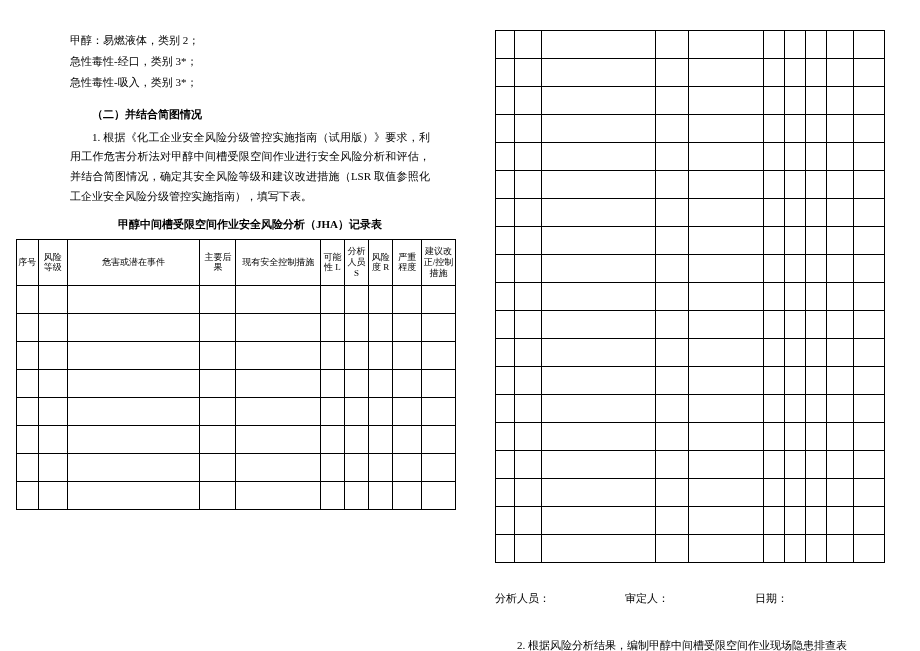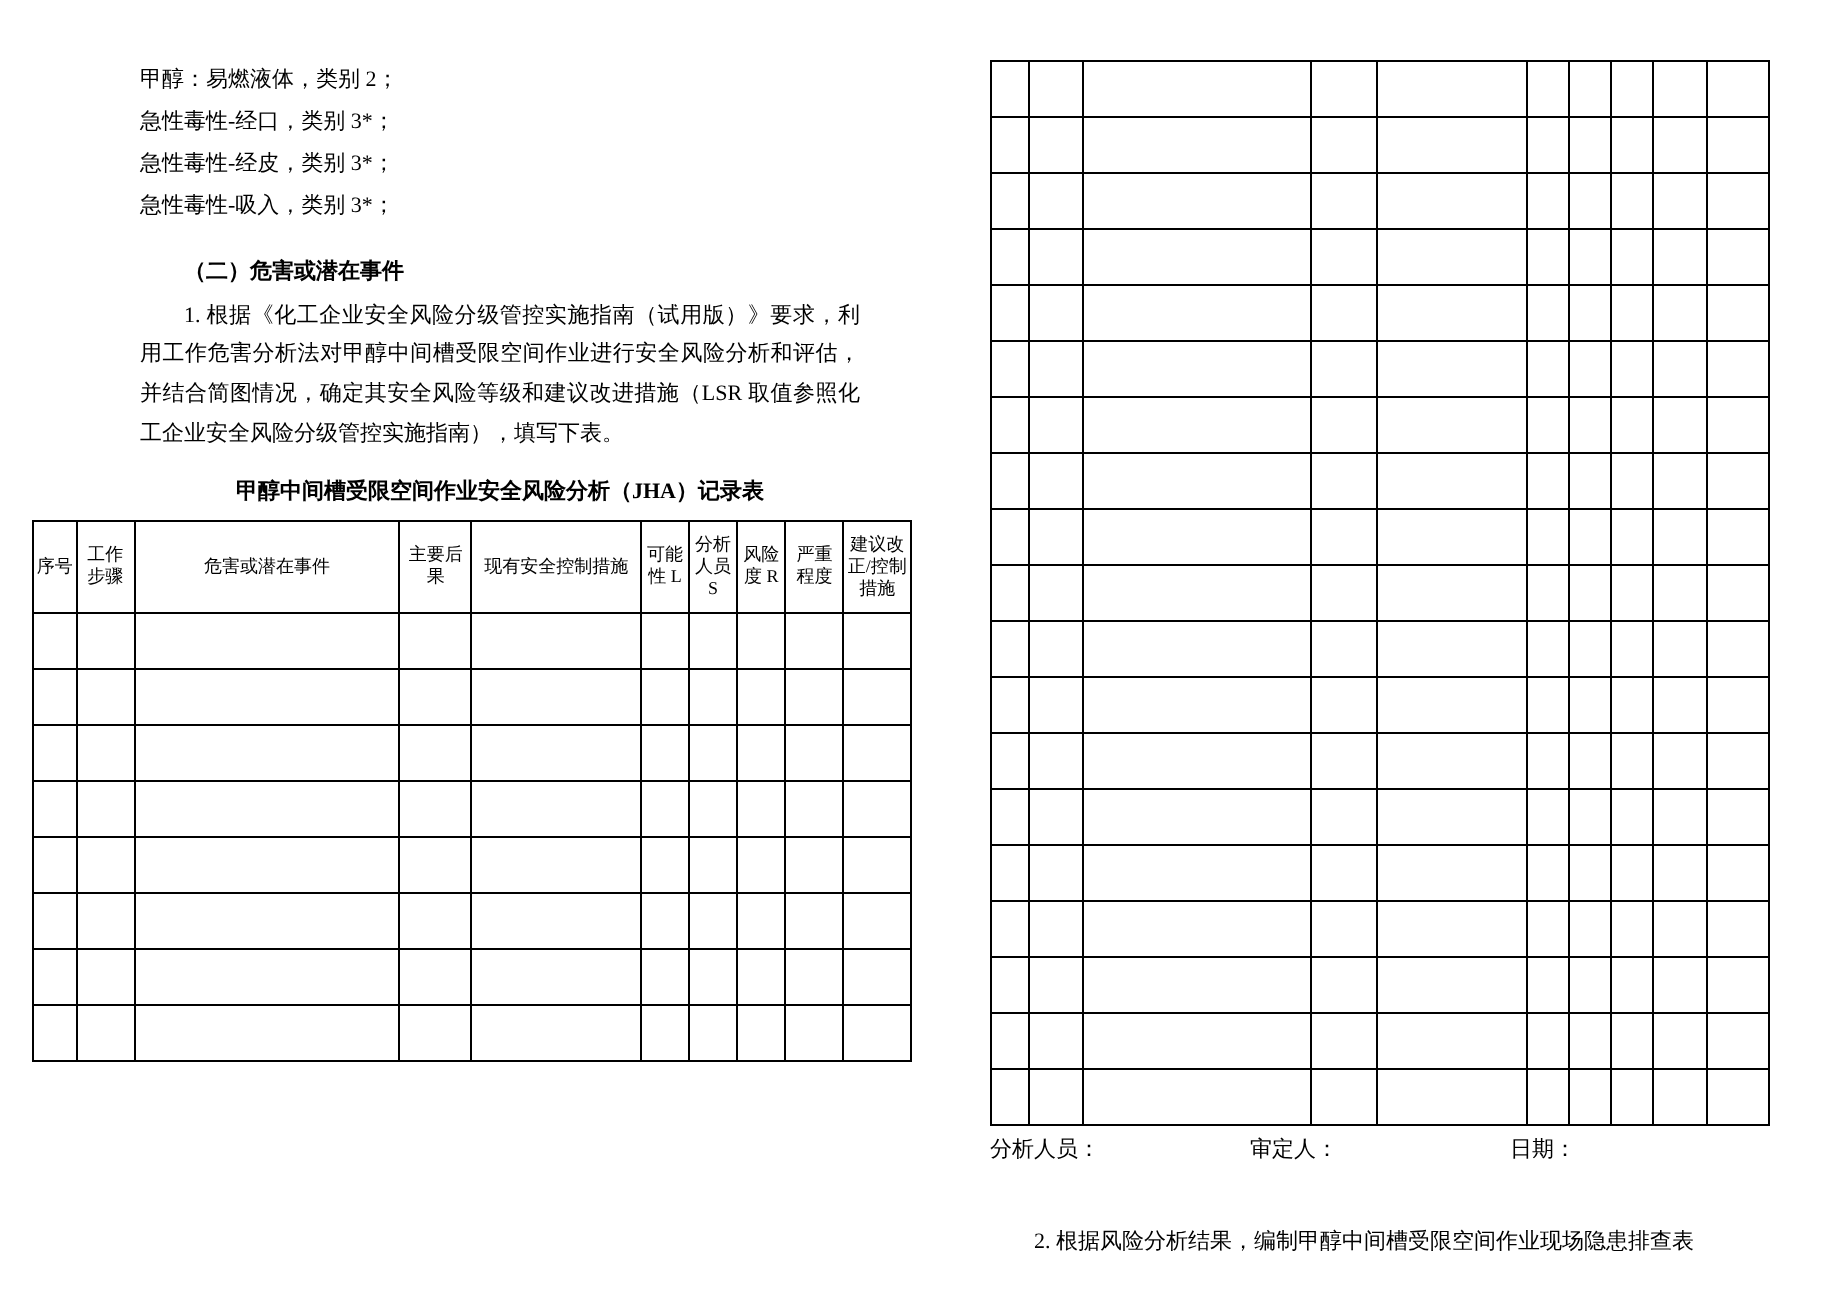--- a/index.html
+++ b/index.html
@@ -42,67 +42,66 @@
     table.jha td { height: 28px; }
     table.cont {
       border-collapse: collapse;
       width: 390px;
       table-layout: fixed;
     }
     table.cont td {
       border: 1px solid #000;
       height: 28px;
     }
-    .signoff { margin-top: 4px; font-size: 11px; display: flex; width: 390px; }
+    .signoff { margin-top: 28px; font-size: 11px; display: flex; width: 390px; }
     .signoff span { flex: 1; }
     .next-item { margin-top: 30px; text-indent: 2em; line-height: 1.8; }
     .col-narrow { width: 18px; }
     .col-step { width: 24px; }
     .col-hazard { width: 110px; }
     .col-conseq { width: 30px; }
     .col-control { width: 70px; }
     .col-l { width: 20px; }
     .col-s { width: 20px; }
     .col-r { width: 20px; }
     .col-level { width: 24px; }
     .col-suggest { width: 28px; }
   </style>
 </head>
 <body>
 
 <div class="page page-left">
   <div class="hazard-list">
     <p>甲醇：易燃液体，类别 2；</p>
     <p>急性毒性-经口，类别 3*；</p>
-    <p>急性毒性-经皮，类别 3*；</p>
     <p>急性毒性-吸入，类别 3*；</p>
   </div>
 
-  <p class="section-heading">（二）危害或潜在事件</p>
+  <p class="section-heading">（二）并结合简图情况</p>
   <p class="body-text">1. 根据《化工企业安全风险分级管控实施指南（试用版）》要求，利用工作危害分析法对甲醇中间槽受限空间作业进行安全风险分析和评估，并结合简图情况，确定其安全风险等级和建议改进措施（LSR 取值参照化工企业安全风险分级管控实施指南），填写下表。</p>
 
   <p class="table-title">甲醇中间槽受限空间作业安全风险分析（JHA）记录表</p>
 
   <table class="jha">
     <colgroup>
       <col class="col-narrow">
         <col class="col-step">
         <col class="col-hazard">
         <col class="col-conseq">
         <col class="col-control">
         <col class="col-l">
         <col class="col-s">
         <col class="col-r">
         <col class="col-level">
         <col class="col-suggest">
     </colgroup>
     <thead>
       <tr>
         <th>序号</th>
-        <th>工作步骤</th>
+        <th>风险等级</th>
         <th>危害或潜在事件</th>
         <th>主要后果</th>
         <th>现有安全控制措施</th>
         <th>可能性 L</th>
         <th>分析人员 S</th>
         <th>风险度 R</th>
         <th>严重程度</th>
         <th>建议改正/控制措施</th>
       </tr>
     </thead>

